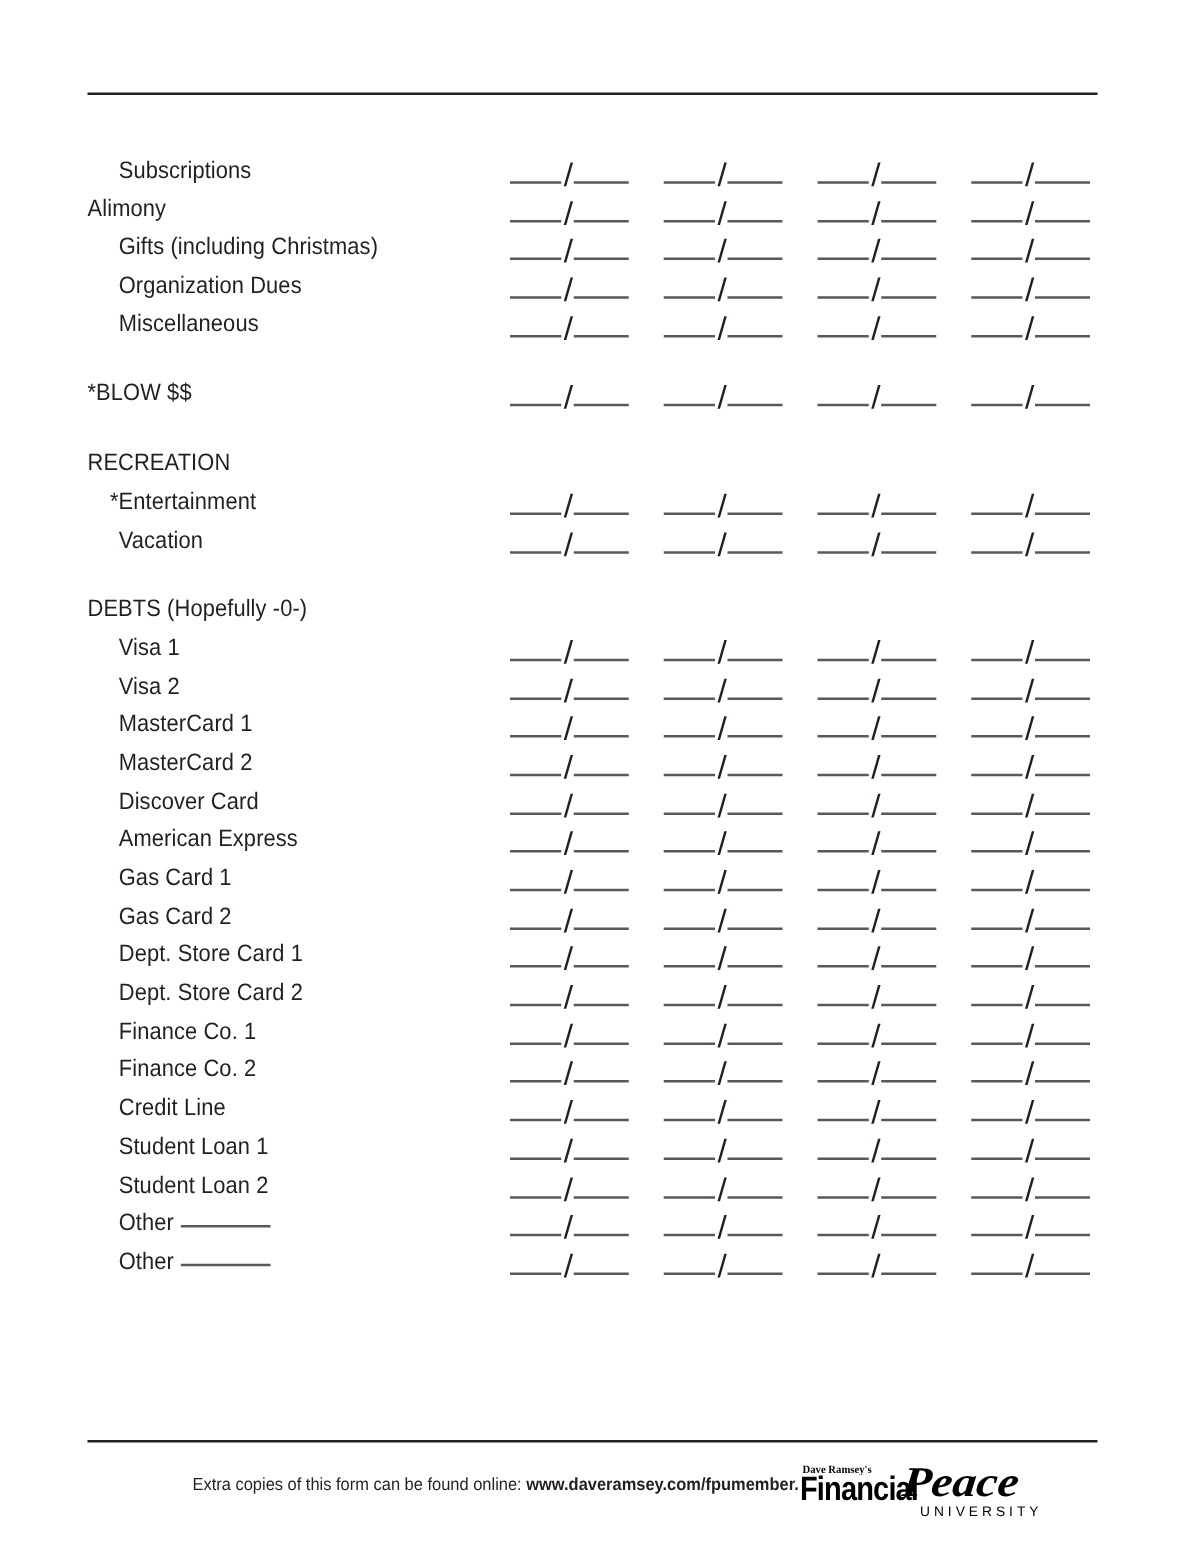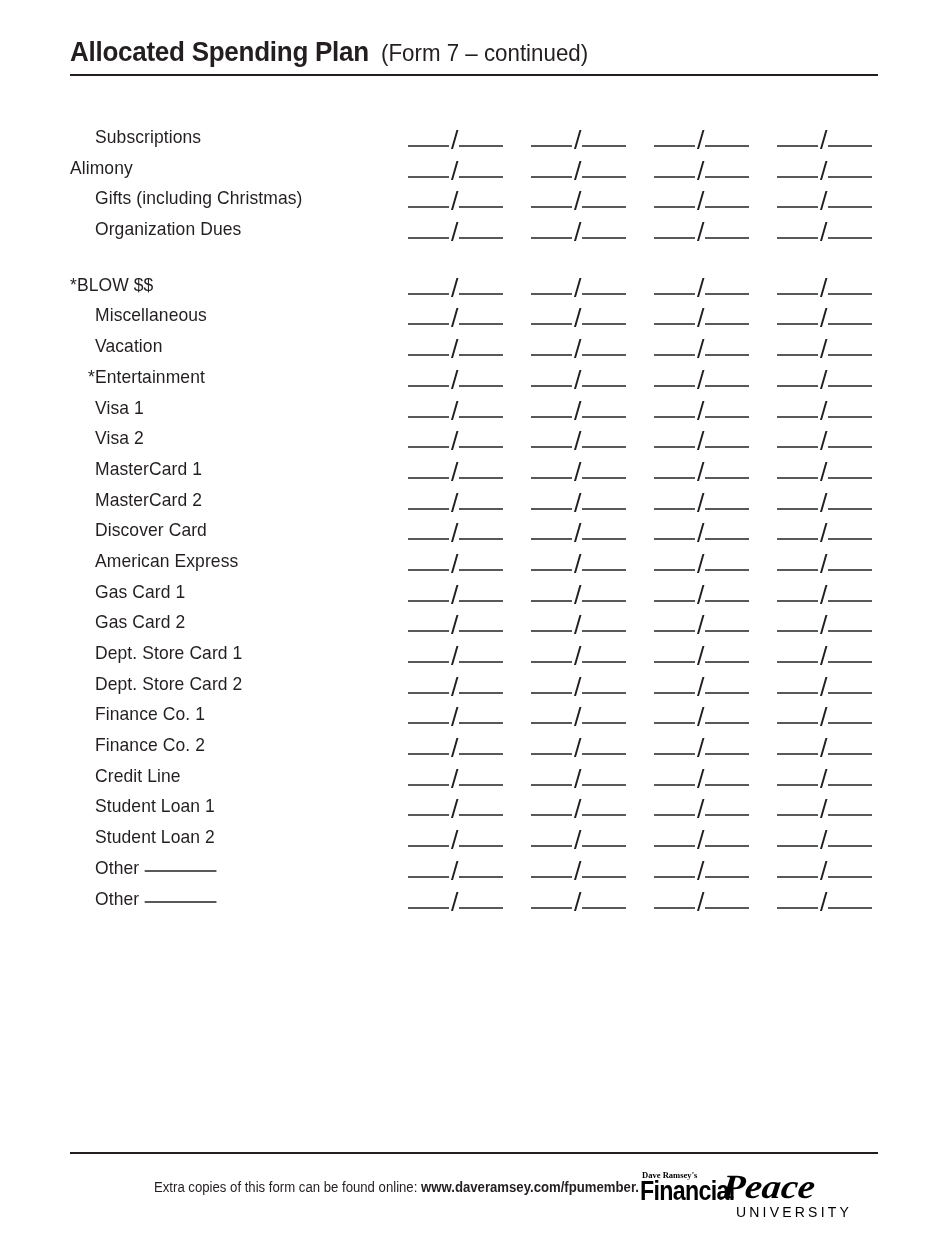--- a/index.html
+++ b/index.html
@@ -216,36 +216,31 @@
     color: #000;
     transform: scaleX(1.12) skewX(-6deg);
     transform-origin: left top;
     white-space: nowrap;
   }
   .logo-university {
     position: absolute;
     left: 96px;
     top: 36px;
     font-family: "Liberation Sans", sans-serif;
-    font-size: 14px;
+    font-size: 11px;
     letter-spacing: 3.2px;
     color: #000;
     white-space: nowrap;
   }
 </style>
 </head>
 <body>
 
 <div class="page">
 
-  <div class="header">
-    <div class="title-line">
-      <span class="title-main">Allocated Spending Plan</span><span class="title-sub">(Form  7 – continued)</span>
-    </div>
-  </div>
   <div class="header-rule"></div>
 
   <div class="form-body" id="form-body">
       <div class="row">
         <div class="row-label indent">Subscriptions</div>
         <div class="blanks">
           <div class="blank-cell" style="left: 408px;">
             <span class="seg seg-left"></span>
             <span class="slash"></span>
             <span class="seg seg-right"></span>
@@ -312,20 +307,45 @@
           </div>
           <div class="blank-cell" style="left: 777px;">
             <span class="seg seg-left"></span>
             <span class="slash"></span>
             <span class="seg seg-right"></span>
           </div>
         </div>
       </div>
       <div class="row">
         <div class="row-label indent">Organization Dues</div>
+        <div class="blanks">
+          <div class="blank-cell" style="left: 408px;">
+            <span class="seg seg-left"></span>
+            <span class="slash"></span>
+            <span class="seg seg-right"></span>
+          </div>
+          <div class="blank-cell" style="left: 531px;">
+            <span class="seg seg-left"></span>
+            <span class="slash"></span>
+            <span class="seg seg-right"></span>
+          </div>
+          <div class="blank-cell" style="left: 654px;">
+            <span class="seg seg-left"></span>
+            <span class="slash"></span>
+            <span class="seg seg-right"></span>
+          </div>
+          <div class="blank-cell" style="left: 777px;">
+            <span class="seg seg-left"></span>
+            <span class="slash"></span>
+            <span class="seg seg-right"></span>
+          </div>
+        </div>
+      </div>
+      <div class="row">
+        <div class="row-label indent">Miscellaneous</div>
         <div class="blanks">
           <div class="blank-cell" style="left: 408px;">
             <span class="seg seg-left"></span>
             <span class="slash"></span>
             <span class="seg seg-right"></span>
           </div>
           <div class="blank-cell" style="left: 531px;">
             <span class="seg seg-left"></span>
             <span class="slash"></span>
             <span class="seg seg-right"></span>
@@ -360,22 +380,25 @@
             <span class="slash"></span>
             <span class="seg seg-right"></span>
           </div>
           <div class="blank-cell" style="left: 777px;">
             <span class="seg seg-left"></span>
             <span class="slash"></span>
             <span class="seg seg-right"></span>
           </div>
         </div>
       </div>
-      <div class="row">
-        <div class="row-label indent">Miscellaneous</div>
+      <div class="row gap-before">
+        <div class="row-label">RECREATION</div>
+      </div>
+      <div class="row">
+        <div class="row-label indent-a">*Entertainment</div>
         <div class="blanks">
           <div class="blank-cell" style="left: 408px;">
             <span class="seg seg-left"></span>
             <span class="slash"></span>
             <span class="seg seg-right"></span>
           </div>
           <div class="blank-cell" style="left: 531px;">
             <span class="seg seg-left"></span>
             <span class="slash"></span>
             <span class="seg seg-right"></span>
@@ -410,44 +433,22 @@
             <span class="slash"></span>
             <span class="seg seg-right"></span>
           </div>
           <div class="blank-cell" style="left: 777px;">
             <span class="seg seg-left"></span>
             <span class="slash"></span>
             <span class="seg seg-right"></span>
           </div>
         </div>
       </div>
-      <div class="row">
-        <div class="row-label indent-a">*Entertainment</div>
-        <div class="blanks">
-          <div class="blank-cell" style="left: 408px;">
-            <span class="seg seg-left"></span>
-            <span class="slash"></span>
-            <span class="seg seg-right"></span>
-          </div>
-          <div class="blank-cell" style="left: 531px;">
-            <span class="seg seg-left"></span>
-            <span class="slash"></span>
-            <span class="seg seg-right"></span>
-          </div>
-          <div class="blank-cell" style="left: 654px;">
-            <span class="seg seg-left"></span>
-            <span class="slash"></span>
-            <span class="seg seg-right"></span>
-          </div>
-          <div class="blank-cell" style="left: 777px;">
-            <span class="seg seg-left"></span>
-            <span class="slash"></span>
-            <span class="seg seg-right"></span>
-          </div>
-        </div>
+      <div class="row gap-before">
+        <div class="row-label">DEBTS (Hopefully -0-)</div>
       </div>
       <div class="row">
         <div class="row-label indent">Visa 1</div>
         <div class="blanks">
           <div class="blank-cell" style="left: 408px;">
             <span class="seg seg-left"></span>
             <span class="slash"></span>
             <span class="seg seg-right"></span>
           </div>
           <div class="blank-cell" style="left: 531px;">

